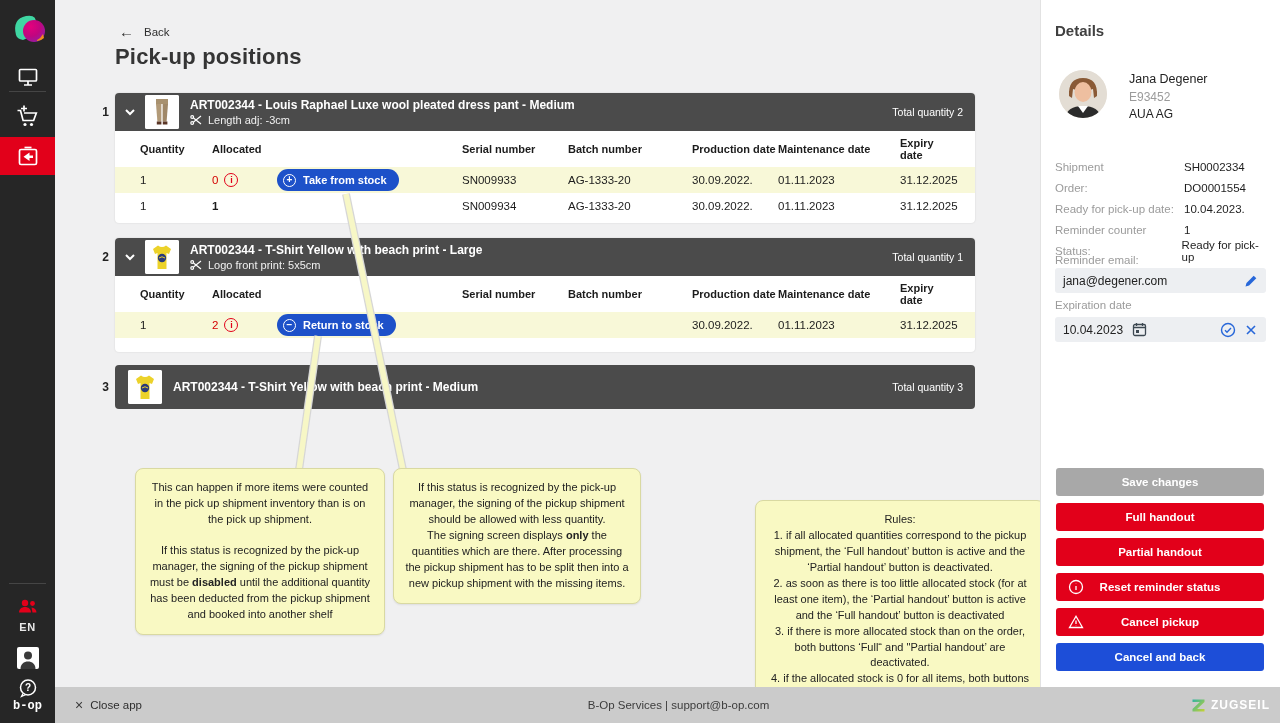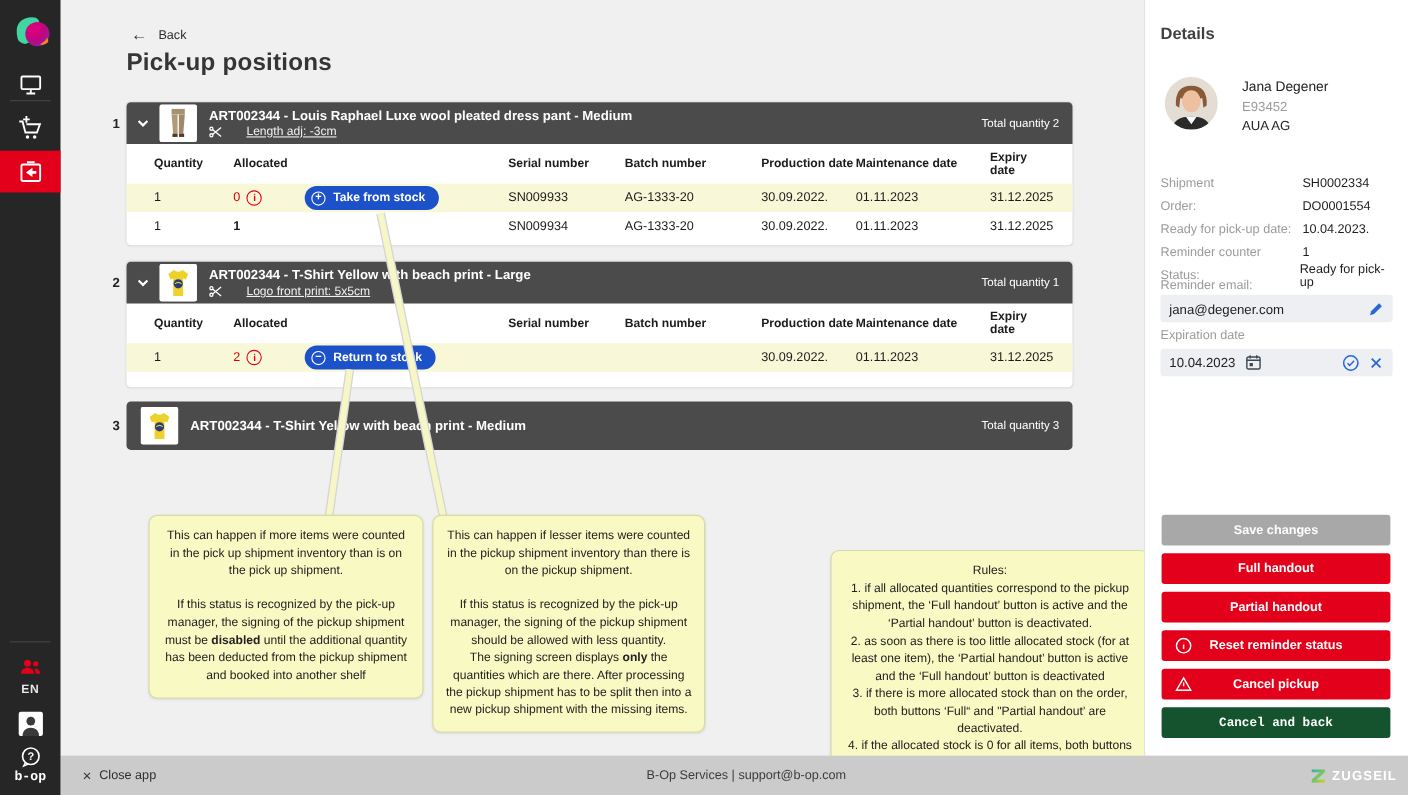--- a/index.html
+++ b/index.html
@@ -35,39 +35,39 @@
   .kv-row { display:flex; height:21px; align-items:center; }
   .kv-row .k { width:129px; color:#9b9b9b; }
   .kv-row .v { color:#1e1e1e; font-weight:500; }
   .lbl { position:absolute; left:14px; font-size:11.5px; color:#9b9b9b; }
   .field { position:absolute; left:14px; right:14px; height:25px; background:#edeff2; border-radius:3px; display:flex; align-items:center; padding:0 8px; font-size:12px; color:#222; cursor:text; }
   .field .spacer { flex:1; }
   .btn-col { position:absolute; left:15px; right:16px; top:468px; display:flex; flex-direction:column; gap:7px; }
   .dbtn { position:relative; height:28px; border:none; border-radius:3px; color:#fff; font-weight:700; font-size:11.5px; font-family:"Liberation Sans", sans-serif; cursor:pointer; }
   .dbtn.gray { background:#a8a8a8; }
   .dbtn.red { background:#e2001a; }
-  .dbtn.dark { background:#14532d;font-family:Liberation Mono, monospace; }
+  .dbtn.dark { background:#1d4ed8; }
   .dbtn .bic { position:absolute; left:12px; top:6px; }
 
   
   .main { position:absolute; left:55px; top:0; width:985px; height:687px; background:#f0f0f1; z-index:4; }
   .back { position:absolute; left:64px; top:24px; display:flex; align-items:center; gap:10px; font-size:11.5px; font-weight:500; color:#2f2f2f; cursor:pointer; }
   .back .arr { font-size:15px; line-height:1; color:#2f2f2f; }
   .page-title { position:absolute; left:60px; top:44px; font-size:22px; color:#353535; letter-spacing:.2px; }
 
   .sec-num { position:absolute; left:38px; width:16px; text-align:right; font-size:12px; font-weight:700; color:#222; }
   .card { position:absolute; left:60px; width:860px; border-radius:4px; background:#fff; box-shadow:0 0 2px rgba(0,0,0,.12); }
   .sec-head { height:38px; background:#4b4b4b; border-radius:4px 4px 0 0; display:flex; align-items:center; color:#fff; cursor:pointer; }
   .sec-head.solo { height:44px; border-radius:4px; }
   .chev { width:30px; display:flex; justify-content:center; cursor:pointer; }
   .thumb { width:34px; height:34px; background:#fff; border-radius:2px; margin-right:11px; flex:0 0 auto; overflow:hidden; }
   .solo .thumb { margin-left:13px; }
   .sec-titles { display:flex; flex-direction:column; gap:2px; }
   .sec-title { font-size:12px; font-weight:700; }
-  .sec-sub { display:flex; align-items:center; gap:22px; font-size:11px; color:#f0f0f0;text-decoration:underline; }
+  .sec-sub { display:flex; align-items:center; gap:6px; font-size:11px; color:#f0f0f0; }
   .sec-total { margin-left:auto; padding-right:12px; font-size:10.5px; font-weight:400; white-space:nowrap; }
 
   .grid { display:grid; grid-template-columns:72px 65px 185px 106px 124px 86px 122px 1fr; padding:0 25px; align-items:center; }
   .t-head { height:36px; font-size:11px; font-weight:700; color:#1c1c1c; }
   .t-row { height:26px; font-size:11.5px; color:#1c1c1c; }
   .t-row.hl { background:#f8f8d8; }
   .alloc { display:flex; align-items:center; gap:6px; }
   .alloc.bad { color:#d40000; font-weight:500; }
   .info-ic { width:14px; height:14px; border:1.5px solid #e2001a; border-radius:50%; color:#e2001a; font-size:9px; font-weight:700; display:inline-flex; align-items:center; justify-content:center; cursor:pointer; background:#fff0; }
   .blue-btn { display:inline-flex; align-items:center; gap:7px; height:22px; padding:0 12px 0 6px; background:#1d51c9; color:#fff; border:none; border-radius:12px; font-size:11px; font-weight:700; font-family:"Liberation Sans", sans-serif; cursor:pointer; }
@@ -321,21 +321,20 @@
       <line x1="263" y1="336" x2="244" y2="470" stroke="#f7f7c6" stroke-width="5.5"></line>
       <line x1="291" y1="194" x2="348" y2="470" stroke="#d6d6d6" stroke-width="8"></line>
       <line x1="291" y1="194" x2="348" y2="470" stroke="#f7f7c6" stroke-width="5.5"></line>
     </svg>
 
     <div class="note" style="left:80px; top:468px; width:250px;">
         <div class="note-p"><span>This can happen if more items were counted in the pick up shipment inventory than is on the pick up shipment.</span></div>
         <div class="note-p"><span>If this status is recognized by the pick-up manager, the signing of the pickup shipment must be </span><b>disabled</b><span> until the additional quantity has been deducted from the pickup shipment and booked into another shelf</span></div>
       </div>
     <div class="note" style="left:338px; top:468px; width:248px;">
-        <div class="note-p"><span>This can happen if lesser items were counted in the pickup shipment inventory than there is on the pickup shipment.</span></div>
         <div class="note-p"><span>If this status is recognized by the pick-up manager, the signing of the pickup shipment should be allowed with less quantity.
 The signing screen displays </span><b>only</b><span> the quantities which are there. After processing the pickup shipment has to be split then into a new pickup shipment with the missing items.</span></div>
       </div>
     <div class="note" style="left:700px; top:500px; width:290px; z-index:8;">
       <span class="note-arrow"></span>
     <div class="note-p"><span>Rules:
 1. if all allocated quantities correspond to the pickup shipment, the ‘Full handout’ button is active and the ‘Partial handout’ button is deactivated.
 2. as soon as there is too little allocated stock (for at least one item), the ‘Partial handout’ button is active and the ‘Full handout’ button is deactivated
 3. if there is more allocated stock than on the order, both buttons ‘Full“ and "Partial handout’ are deactivated.
 4. if the allocated stock is 0 for all items, both buttons ‘Full - “ and "Partial handout’ are deactivated.</span></div>

